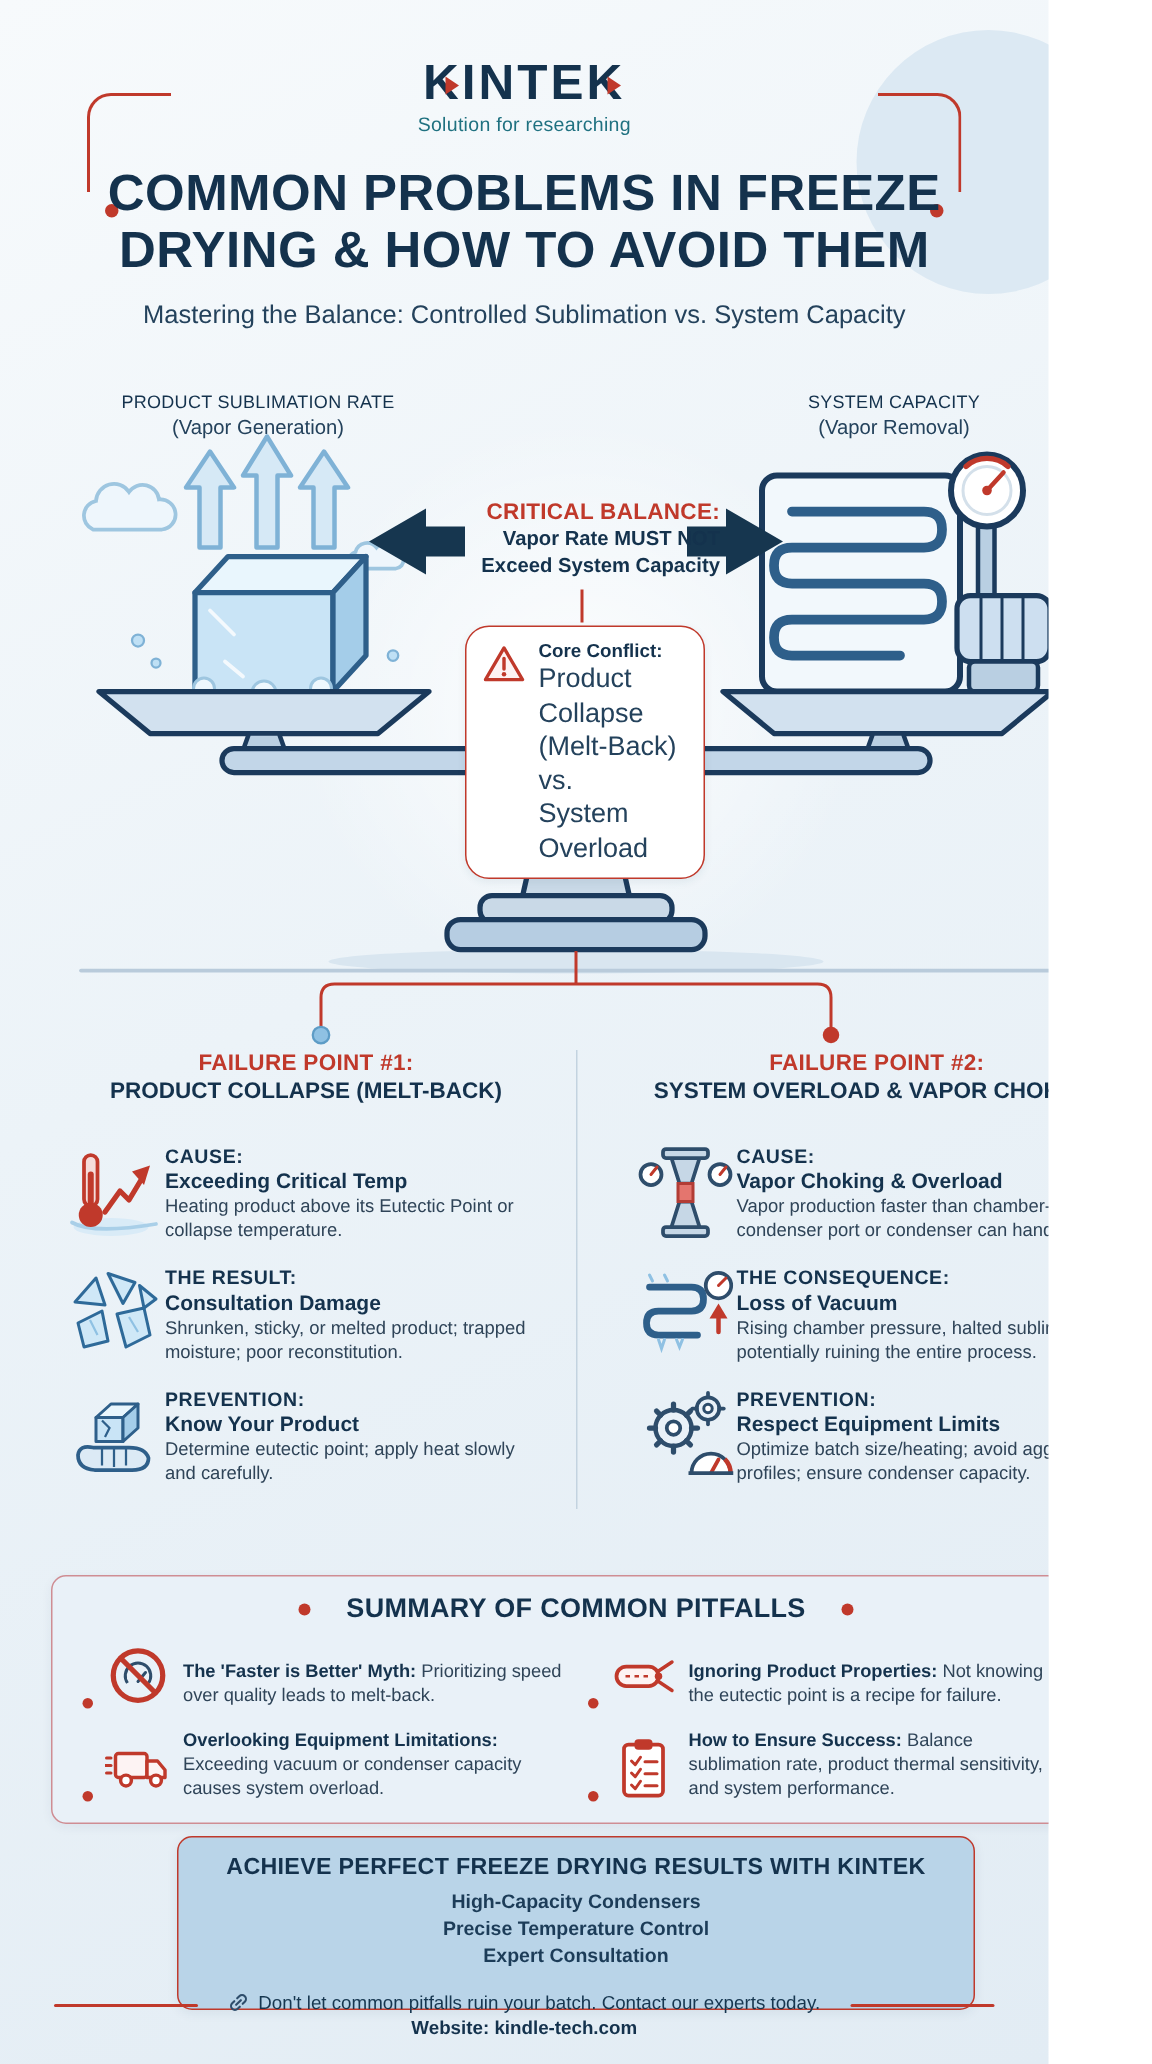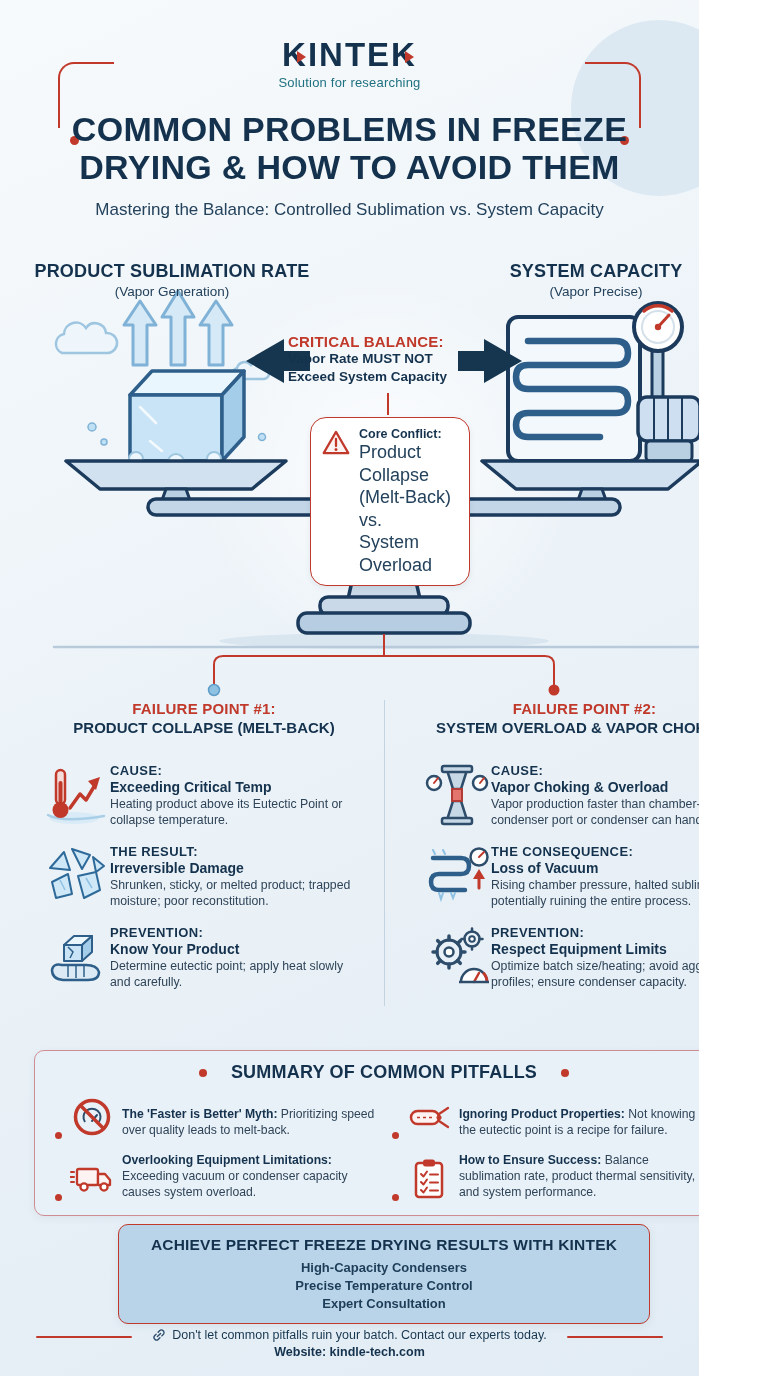--- a/index.html
+++ b/index.html
@@ -31,23 +31,23 @@
   .title{position:absolute;top:110px;left:0;width:100%;text-align:center;font-size:34px;line-height:1.13;color:#14324d;font-weight:bold;letter-spacing:.3px}
   .title-line{display:block}
   .subtitle{position:absolute;top:200px;left:0;width:100%;text-align:center;font-size:17px;color:#24425c}
 
   
   .scene{position:absolute;top:245px;left:0;width:768px;height:465px}
   .scene-svg{position:absolute;left:0;top:0;width:768px;height:465px}
   .scale-label{position:absolute;top:16px;text-align:center}
   .scale-label.left{left:16px;width:312px}
   .scale-label.right{left:440px;width:312px}
-  .scale-label-main{font-size:18px;font-weight:bold;color:#14324d;letter-spacing:.2px}
+  .scale-label-main{font-size:12px;font-weight:normal;color:#14324d;letter-spacing:.2px}
   .scale-label-sub{font-size:13.5px;color:#24425c;margin-top:2px}
-  .critical{position:absolute;left:288px;top:88px;width:192px;text-align:left}
+  .critical{position:absolute;left:288px;top:88px;width:192px;text-align:right}
   .critical-title{font-size:15px;font-weight:bold;color:#c0392b;letter-spacing:.2px}
   .critical-line{font-size:13.5px;font-weight:bold;color:#14324d;line-height:1.3}
   .core-conflict{position:absolute;left:310px;top:172px;width:160px;background:#fff;border:1.5px solid #c0392b;border-radius:16px;
         padding:9px 10px;display:flex;gap:8px;box-shadow:0 2px 6px rgba(27,58,92,.08)}
   .cc-icon{flex:none;margin-top:2px}
   .cc-title{font-size:12.5px;font-weight:bold;color:#14324d}
   .cc-line{font-size:18px;color:#24425c;line-height:1.25}
 
   
   .columns{position:absolute;top:700px;left:0;width:768px;display:flex;align-items:stretch}
@@ -70,21 +70,21 @@
   .summary-dot{width:8px;height:8px;border-radius:50%;background:#c0392b}
   .summary-grid{display:grid;grid-template-columns:1fr 1fr;column-gap:16px;row-gap:12px;padding:12px 20px 0 20px}
   .sum-item{display:flex;gap:8px;align-items:flex-end}
   .sum-bullet{flex:none;width:7px;height:7px;border-radius:50%;background:#c0392b;margin-top:17px}
   .sum-icon{flex:none;width:44px;height:44px}
   .sum-text{font-size:12.2px;color:#2f4458;line-height:1.3;margin-top:2px}
   .sum-bold{font-weight:bold;color:#14324d}
 
   
   .cta{position:absolute;top:1224px;left:118px;width:532px;background:#b9d4e8;border:1.6px solid #c0392b;border-radius:10px;
-        text-align:center;padding:11px 10px 10px;box-shadow:0 2px 8px rgba(27,58,92,.08)}
+        text-align:center;padding:11px 10px 26px;box-shadow:0 2px 8px rgba(27,58,92,.08)}
   .cta-title{font-size:15.5px;font-weight:bold;color:#14324d;letter-spacing:.2px;margin-bottom:5px}
   .cta-line{font-size:13px;font-weight:bold;color:#1c3c58;line-height:1.38}
 
   
   .footer{position:absolute;top:1328px;left:0;width:100%;text-align:center}
   .footer-line1{font-size:12.5px;color:#16364f;display:flex;justify-content:center;align-items:center;gap:6px}
   .footer-line2{font-size:12.5px;font-weight:bold;color:#14324d;margin-top:3px}
   .footer-rule{position:absolute;top:8px;width:96px;height:2px;background:#c0392b;border-radius:2px}
   .footer-rule.l{left:36px}
   .footer-rule.r{right:36px}
@@ -181,21 +181,21 @@
       <circle cx="214" cy="445" r="5.5" fill="#8fc1e3" stroke="#5d9cc6" stroke-width="1.5"></circle>
       <circle cx="554" cy="445" r="5.5" fill="#c0392b"></circle>
     </svg>
 
     <div class="scale-label left">
       <div class="scale-label-main">PRODUCT SUBLIMATION RATE</div>
       <div class="scale-label-sub">(Vapor Generation)</div>
     </div>
     <div class="scale-label right">
       <div class="scale-label-main">SYSTEM CAPACITY</div>
-      <div class="scale-label-sub">(Vapor Precise)</div>
+      <div class="scale-label-sub">(Vapor Removal)</div>
     </div>
 
     <div class="critical">
       <div class="critical-title">CRITICAL BALANCE:</div>
       <div class="critical-line">Vapor Rate MUST NOT</div>
       <div class="critical-line">Exceed System Capacity</div>
     </div>
 
     <div class="core-conflict">
       <svg class="cc-icon" width="30" height="27" viewBox="0 0 34 30">
@@ -246,21 +246,21 @@
             <polygon points="8,38 24,30 28,50 12,54"></polygon>
             <polygon points="34,32 52,28 56,46 40,54"></polygon>
           </g>
           <g stroke="#8fc1e3" stroke-width="1.5">
             <line x1="16" y1="36" x2="21" y2="46"></line>
               <line x1="42" y1="34" x2="48" y2="44"></line>
           </g>
         </svg>
         <div>
           <div class="fp-label">THE RESULT:</div>
-          <div class="fp-heading">Irreversible Damage</div>
+          <div class="fp-heading">Consultation Damage</div>
           <div class="fp-text">Shrunken, sticky, or melted product; trapped moisture; poor reconstitution.</div>
         </div>
       </div>
 
       <div class="fp-item">
         <svg class="fp-icon" viewBox="0 0 64 64">
           <g stroke="#2e5f8a" stroke-width="2" stroke-linejoin="round">
             <polygon points="20,20 30,11 48,11 38,20" fill="#e9f6fd"></polygon>
             <polygon points="20,20 38,20 38,36 20,36" fill="#c9e4f6"></polygon>
             <polygon points="38,20 48,11 48,27 38,36" fill="#a4cde9"></polygon>

